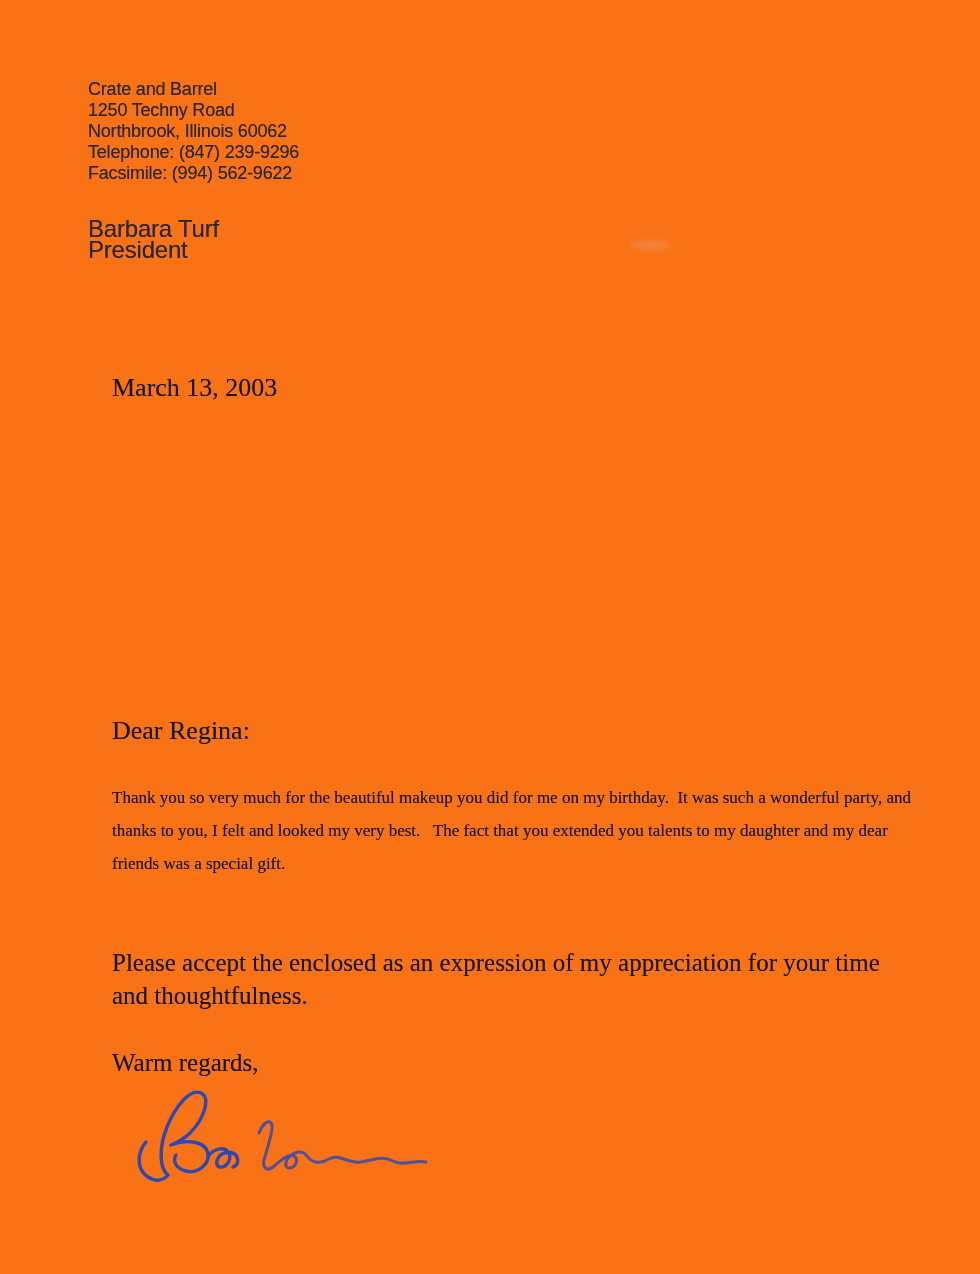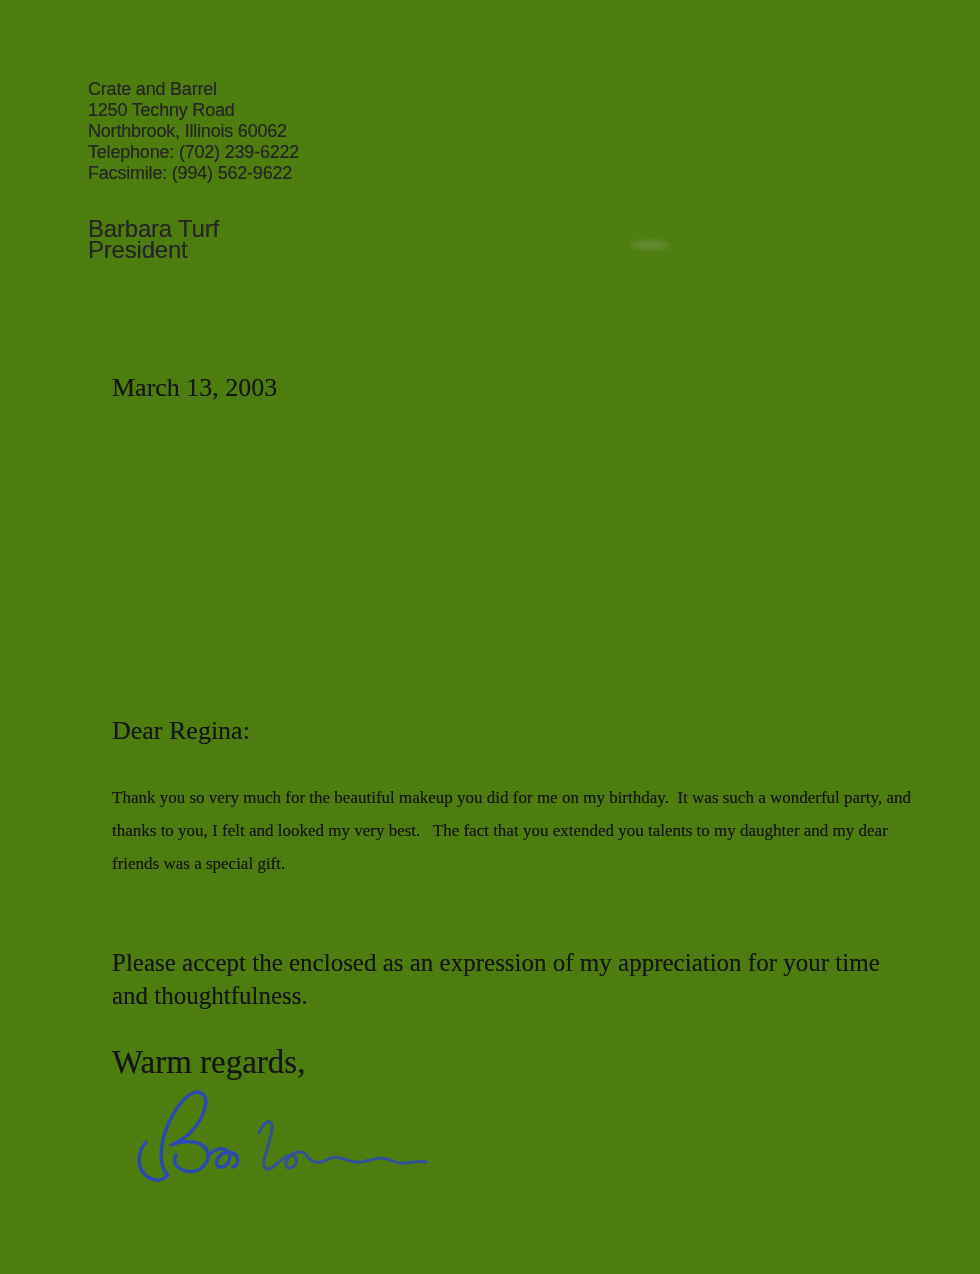--- a/index.html
+++ b/index.html
@@ -5,21 +5,21 @@
   html, body {
     margin: 0;
     padding: 0;
     background: #e8e8e8;
   }
   .page {
     position: relative;
     width: 980px;
     height: 1274px;
     margin: 0 auto;
-    background: #4d7c0f;
+    background: #f97316;
     overflow: hidden;
     color: #1d1d1d;
   }
   
   .letterhead {
     position: absolute;
     left: 88px;
     top: 79px;
     font-family: "Liberation Sans", sans-serif;
     font-size: 18px;
@@ -81,21 +81,21 @@
     top: 946px;
     width: 800px;
     font-size: 25px;
     line-height: 33px;
     white-space: pre-wrap;
   }
   .closing {
     position: absolute;
     left: 112px;
     top: 1046px;
-    font-size: 33px;
+    font-size: 25px;
     line-height: 33px;
     text-align: right;
   }
   .signature-wrap {
     position: absolute;
     left: 110px;
     top: 1076px;
     width: 340px;
     height: 115px;
   }
@@ -122,21 +122,21 @@
 </style>
 </head>
 <body>
 
 <div class="page">
 
   <div class="letterhead">
     <div>Crate and Barrel</div>
     <div>1250 Techny Road</div>
     <div>Northbrook, Illinois 60062</div>
-    <div>Telephone: (702) 239-6222</div>
+    <div>Telephone: (847) 239-9296</div>
     <div>Facsimile: (994) 562-9622</div>
   </div>
 
   <div class="sender-block">
     <div>Barbara Turf</div>
     <div>President</div>
   </div>
 
   <div class="serif date-line">March 13, 2003</div>
 

